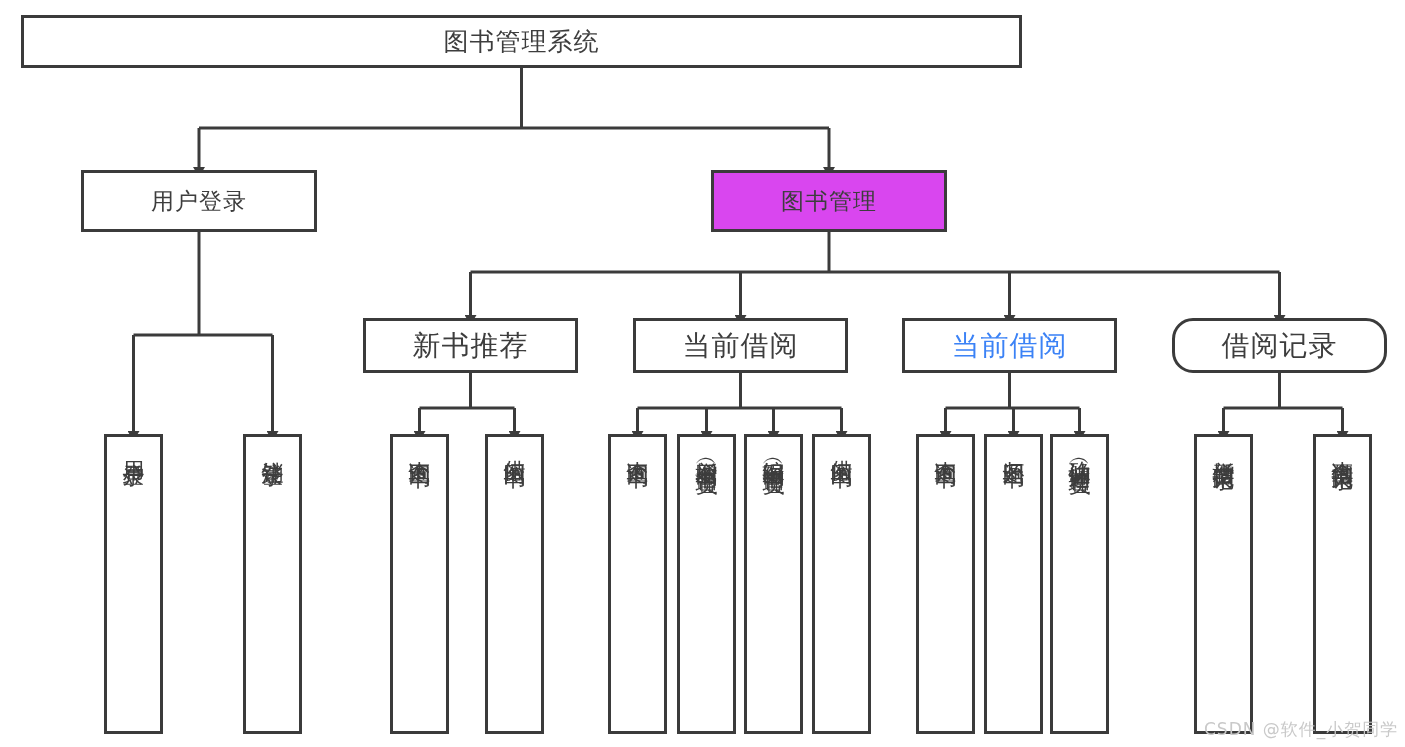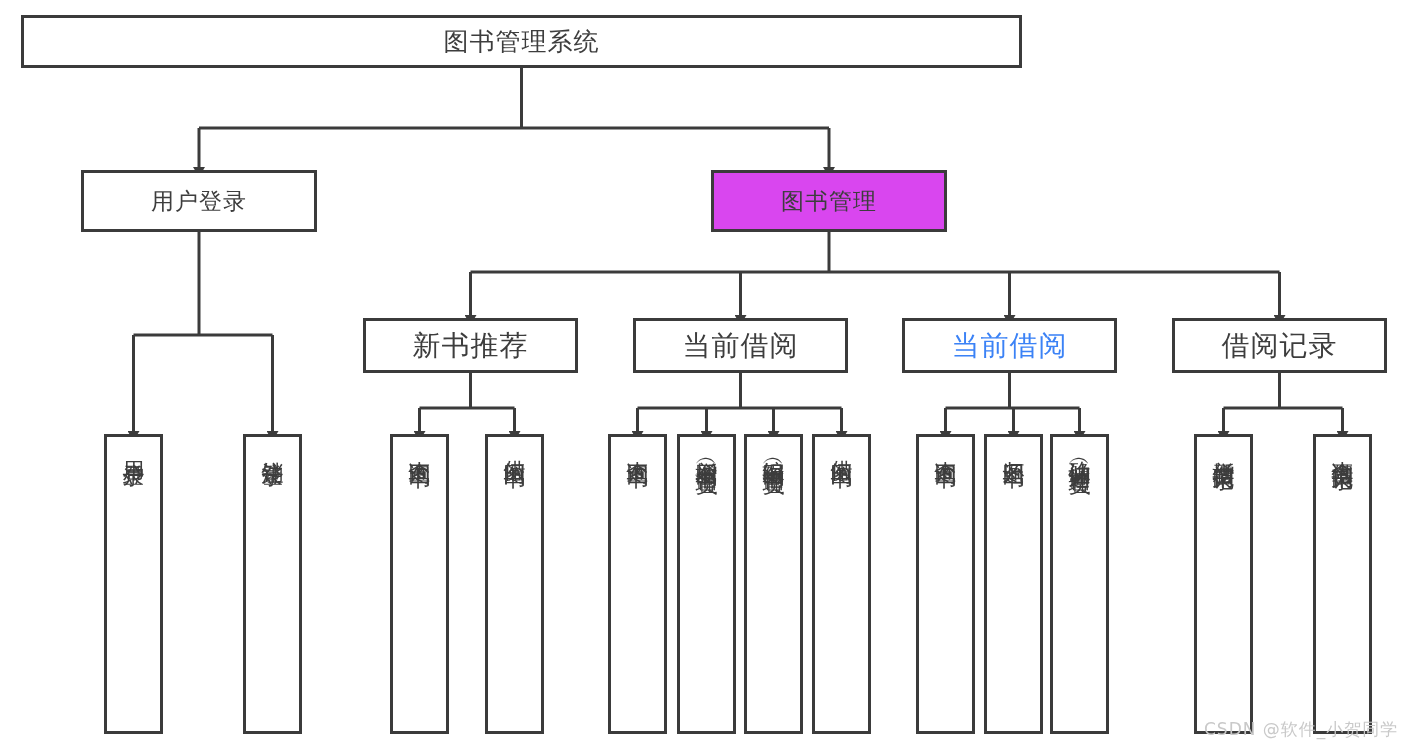--- a/index.html
+++ b/index.html
@@ -133,21 +133,21 @@
       </div>
       <div class="node level2" style="left: 363px; top: 318px; width: 215px; height: 55px; border-color: rgb(59, 59, 59); background: rgb(255, 255, 255); color: rgb(61, 61, 61);">
         <span class="htext">新书推荐</span>
       </div>
       <div class="node level2" style="left: 633px; top: 318px; width: 215px; height: 55px; border-color: rgb(59, 59, 59); background: rgb(255, 255, 255); color: rgb(61, 61, 61);">
         <span class="htext">当前借阅</span>
       </div>
       <div class="node level2" style="left: 902px; top: 318px; width: 215px; height: 55px; border-color: rgb(59, 59, 59); background: rgb(255, 255, 255); color: #3b82f6; text-align: right;">
         <span class="htext">当前借阅</span>
       </div>
-      <div class="node level2" style="left: 1172px; top: 318px; width: 215px; height: 55px; border-color: rgb(59, 59, 59); background: rgb(255, 255, 255); color: rgb(61, 61, 61);">
+      <div class="node level2" style="left: 1172px; top: 318px; width: 215px; height: 55px; border-color: rgb(59, 59, 59); background: rgb(255, 255, 255); color: rgb(61, 61, 61); border-radius: 21px;">
         <span class="htext">借阅记录</span>
       </div>
       <div class="node leaf" style="left: 104px; top: 434px; width: 59px; height: 300px; border-color: rgb(59, 59, 59); background: rgb(255, 255, 255); color: rgb(61, 61, 61);">
         <span class="vtext">用户登录</span>
       </div>
       <div class="node leaf" style="left: 243px; top: 434px; width: 59px; height: 300px; border-color: rgb(59, 59, 59); background: rgb(255, 255, 255); color: rgb(61, 61, 61);">
         <span class="vtext">注销登录</span>
       </div>
       <div class="node leaf" style="left: 390px; top: 434px; width: 59px; height: 300px; border-color: rgb(59, 59, 59); background: rgb(255, 255, 255); color: rgb(61, 61, 61);">
         <span class="vtext">查询图书</span>

